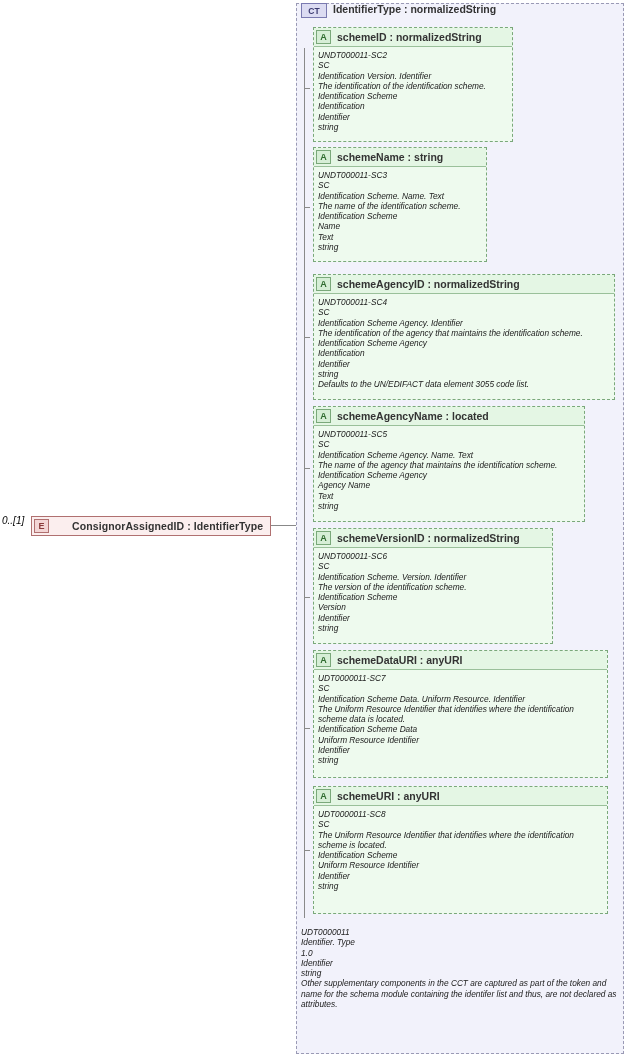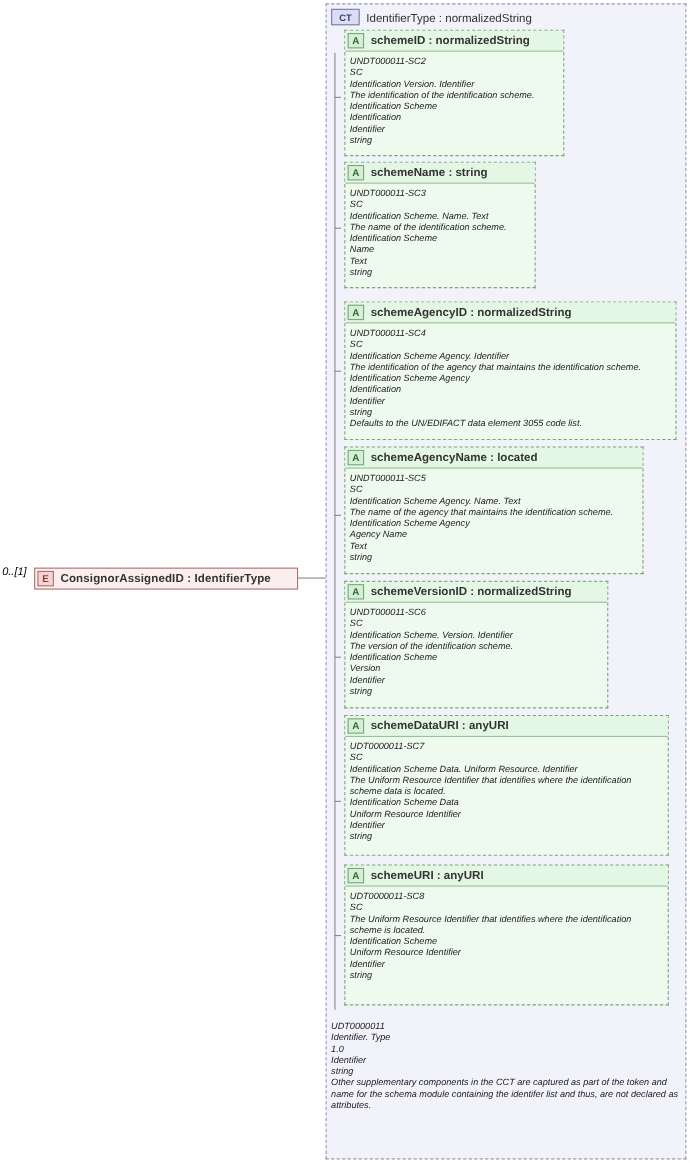--- a/index.html
+++ b/index.html
@@ -46,21 +46,21 @@
     background: #f3d5d5;
     color: #8a3b3b;
     font-size: 9px;
     font-weight: bold;
     display: flex;
     align-items: center;
     justify-content: center;
     box-sizing: border-box;
   }
   .element-label {
-    margin-left: 6px;
+    margin-left: 23px;
     font-size: 10.5px;
     font-weight: bold;
     color: #333;
     letter-spacing: 0.1px;
   }
 
   
   .conn {
     position: absolute;
     background: #888;
@@ -76,41 +76,41 @@
     border: 1px dashed #9a9ab5;
     background: #f2f2fb;
     box-sizing: border-box;
   }
   .ct-header {
     position: absolute;
     left: 299px;
     top: 3px;
     height: 20px;
     display: flex;
-    align-items: flex-end;
+    align-items: flex-start;
     padding-left: 2px;
     box-sizing: border-box;
   }
   .ct-badge {
     width: 26px;
     height: 15px;
     border: 1px solid #7a7ab0;
     background: #dcdcf2;
     color: #3b3b70;
     font-size: 8.5px;
     font-weight: bold;
     display: flex;
     align-items: center;
     justify-content: center;
     box-sizing: border-box;
   }
   .ct-title {
     margin-left: 6px;
     font-size: 10.5px;
-    font-weight: normal;
+    font-weight: bold;
     color: #333;
   }
 
   
   .attr {
     position: absolute;
     border: 1px dashed #7aa87a;
     background: #eefaee;
     box-sizing: border-box;
   }

